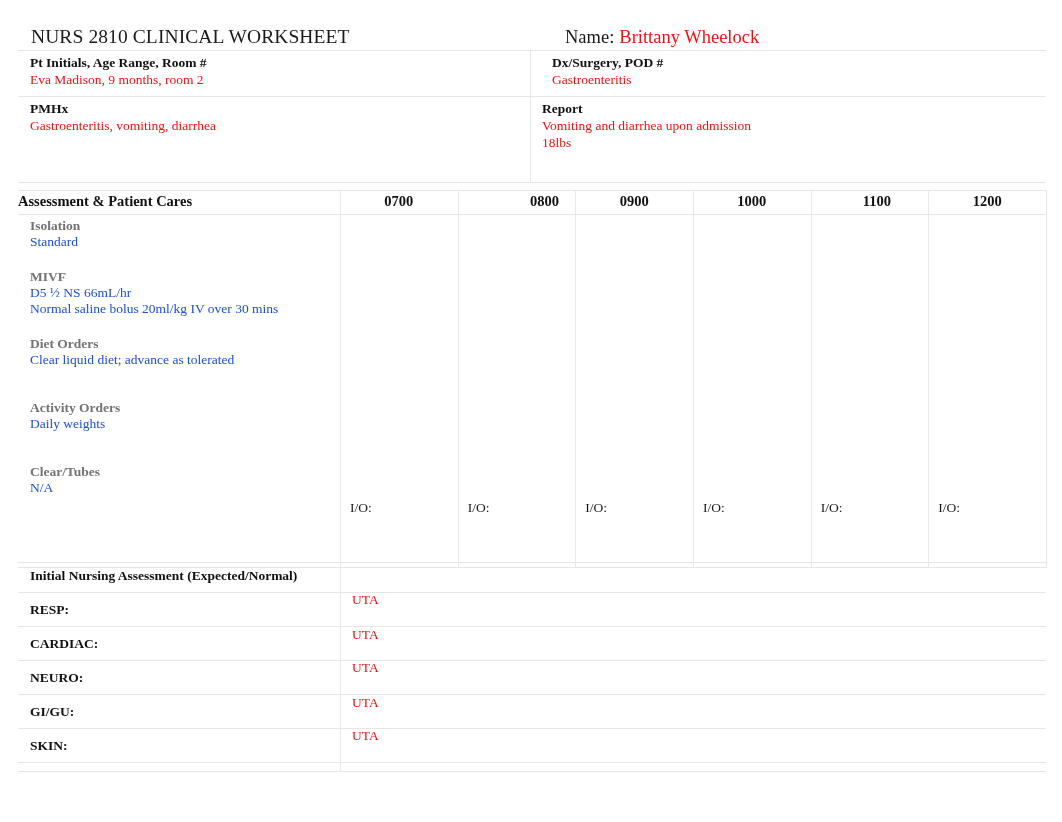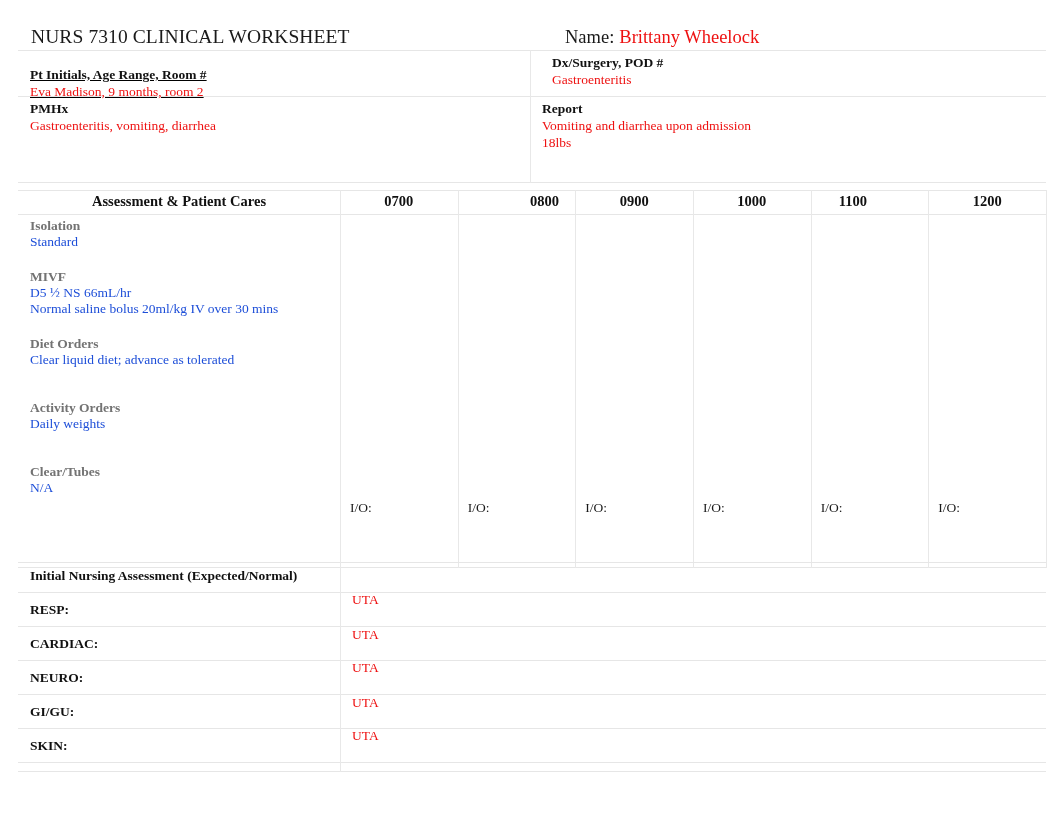--- a/index.html
+++ b/index.html
@@ -58,21 +58,21 @@
     left: 18px;
     top: 50px;
     width: 1028px;
     height: 133px;
   }
   .hdr-cell {
     position: absolute;
     box-sizing: border-box;
     padding: 4px 0 0 12px;
   }
-  .hdr-c-tl { left: 0px;   top: 12px;  width: 512px; height: 46px; text-decoration: underline; }
+  .hdr-c-tl { left: 0px;   top: 0px;  width: 512px; height: 46px; }
   .hdr-c-tr { left: 512px; top: 0px;  width: 516px; height: 46px; padding-left: 22px; }
   .hdr-c-bl { left: 0px;   top: 46px; width: 512px; height: 87px; }
   .hdr-c-br { left: 512px; top: 46px; width: 516px; height: 87px; }
 
   .hdr-label {
     font-size: 13.5px;
     font-weight: bold;
     line-height: 17px;
     color: #111111;
     white-space: nowrap;
@@ -117,21 +117,21 @@
     line-height: 22px;
     font-size: 14.5px;
     font-weight: bold;
     text-align: center;
     color: #111111;
     white-space: nowrap;
   }
   .th-first {
     left: 0px;
     width: 322px;
-    text-align: center;
+    text-align: left;
   }
 
   .cares-col {
     position: absolute;
     left: 0px;
     top: 24px;
     width: 322px;
     height: 354px;
     padding: 4px 0 0 12px;
     box-sizing: border-box;
@@ -190,21 +190,21 @@
     color: #ee1111;
     white-space: nowrap;
   }
 </style>
 </head>
 <body>
 
 <div class="page">
 
   <div class="title-row">
-    <div class="doc-title">NURS 7310 CLINICAL WORKSHEET</div>
+    <div class="doc-title">NURS 2810 CLINICAL WORKSHEET</div>
     <div class="name-block">
       <span class="name-label">Name:</span><span class="name-value">Brittany Wheelock</span>
     </div>
   </div>
 
   <div class="hdr-grid">
 
     <div class="hline" style="left:0px;  top:0px;   width:1028px;"></div>
     <div class="hline" style="left:0px;  top:46px;  width:1028px;"></div>
     <div class="hline" style="left:0px;  top:132px; width:1028px;"></div>
@@ -233,21 +233,21 @@
   </div>
 
   <div class="tbl">
 
     <div class="tbl-headrow">
       <div class="th th-first">Assessment &amp;  Patient Cares</div>
       <div class="th" id="th-0" style="left: 322px; width: 117.667px;">0700</div>
       <div class="th" id="th-1" style="left: 439.667px; width: 117.667px; padding-left: 28px;">0800</div>
       <div class="th" id="th-2" style="left: 557.333px; width: 117.667px;">0900</div>
       <div class="th" id="th-3" style="left: 675px; width: 117.667px;">1000</div>
-      <div class="th" id="th-4" style="left: 751px; width: 117.667px; padding-left: 25px;">1100</div>
+      <div class="th" id="th-4" style="left: 775px; width: 117.667px; padding-left: 25px;">1100</div>
       <div class="th" id="th-5" style="left: 910.333px; width: 117.667px;">1200</div>
     </div>
 
     <div class="hline" style="left:0px; top:0px;  width:1028px;"></div>
     <div class="hline" style="left:0px; top:24px; width:1028px;"></div>
     <div class="hline" style="left:0px; top:377px; width:1028px;"></div>
     <div class="vline" id="vl-0" style="top: 0px; height: 378px; left: 322px;"></div>
     <div class="vline" id="vl-1" style="top: 0px; height: 378px; left: 439.667px;"></div>
     <div class="vline" id="vl-2" style="top: 0px; height: 378px; left: 557.333px;"></div>
     <div class="vline" id="vl-3" style="top: 0px; height: 378px; left: 675px;"></div>

